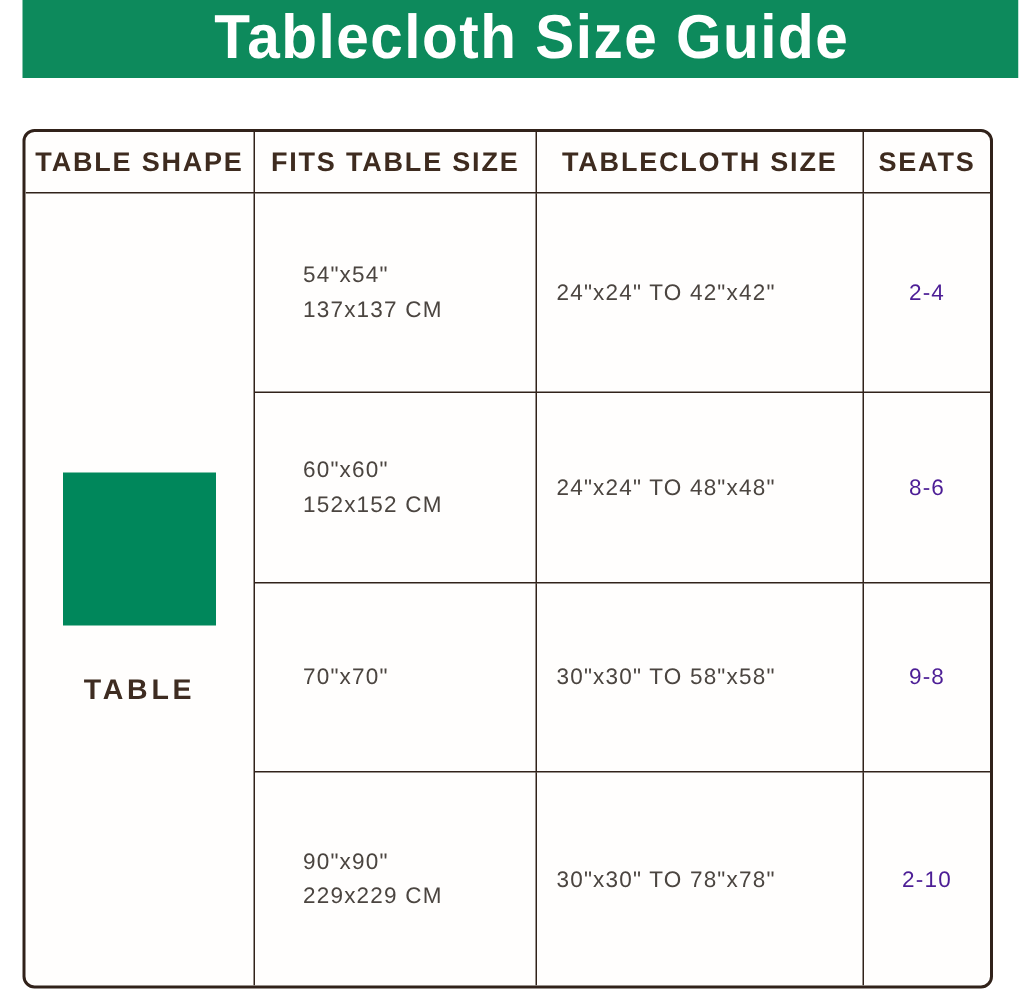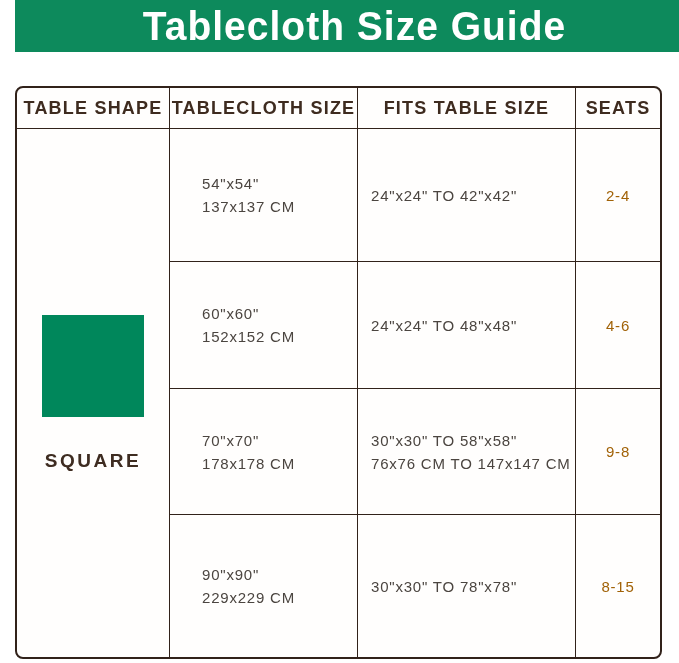--- a/index.html
+++ b/index.html
@@ -76,21 +76,21 @@
   .align-left {
     justify-content: flex-start;
   }
   .pad-cloth { padding-left: 32px; }
   .pad-fits  { padding-left: 13px; }
   .line { display: block; white-space: nowrap; }
 
   .seats-cell {
     font-size: 15px;
     letter-spacing: 0.8px;
-    color: #a16207;
+    color: #4c1d95;
   }
 
   
   .shape-cell {
     grid-column: 1;
     grid-row: 2 / span 4;
     display: flex;
     flex-direction: column;
     align-items: center;
     justify-content: center;
@@ -113,27 +113,27 @@
 
 <div id="canvas">
 
   <div class="banner" style="background: rgb(13, 138, 92);">
     <div class="banner-title">Tablecloth Size Guide</div>
   </div>
 
   <div class="size-table">
 
     <div class="cell head-cell br bb">TABLE SHAPE</div>
+    <div class="cell head-cell br bb">FITS TABLE SIZE</div>
     <div class="cell head-cell br bb">TABLECLOTH SIZE</div>
-    <div class="cell head-cell br bb">FITS TABLE SIZE</div>
     <div class="cell head-cell bb">SEATS</div>
 
     <div class="shape-cell br">
       <div class="shape-swatch" style="background: rgb(0, 135, 91);"></div>
-      <div class="shape-label">SQUARE</div>
+      <div class="shape-label">TABLE</div>
     </div>
 
     <div class="cell body-cell align-left pad-cloth br bb">
       <div>
         <span class="line">54"x54"</span>
         <span class="line">137x137 CM</span>
       </div>
     </div>
     <div class="cell body-cell align-left pad-fits br bb">
       <div>
@@ -146,43 +146,41 @@
       <div>
         <span class="line">60"x60"</span>
         <span class="line">152x152 CM</span>
       </div>
     </div>
     <div class="cell body-cell align-left pad-fits br bb">
       <div>
         <span class="line">24"x24" TO 48"x48"</span>
       </div>
     </div>
-    <div class="cell seats-cell bb">4-6</div>
+    <div class="cell seats-cell bb">8-6</div>
 
     <div class="cell body-cell align-left pad-cloth br bb">
       <div>
         <span class="line">70"x70"</span>
-        <span class="line">178x178 CM</span>
       </div>
     </div>
     <div class="cell body-cell align-left pad-fits br bb">
       <div>
         <span class="line">30"x30" TO 58"x58"</span>
-        <span class="line">76x76 CM TO 147x147 CM</span>
       </div>
     </div>
     <div class="cell seats-cell bb">9-8</div>
 
     <div class="cell body-cell align-left pad-cloth br">
       <div>
         <span class="line">90"x90"</span>
         <span class="line">229x229 CM</span>
       </div>
     </div>
     <div class="cell body-cell align-left pad-fits br">
       <div>
         <span class="line">30"x30" TO 78"x78"</span>
       </div>
     </div>
-    <div class="cell seats-cell">8-15</div>
+    <div class="cell seats-cell">2-10</div>
 
   </div>
 </div>
 
 </body></html>

